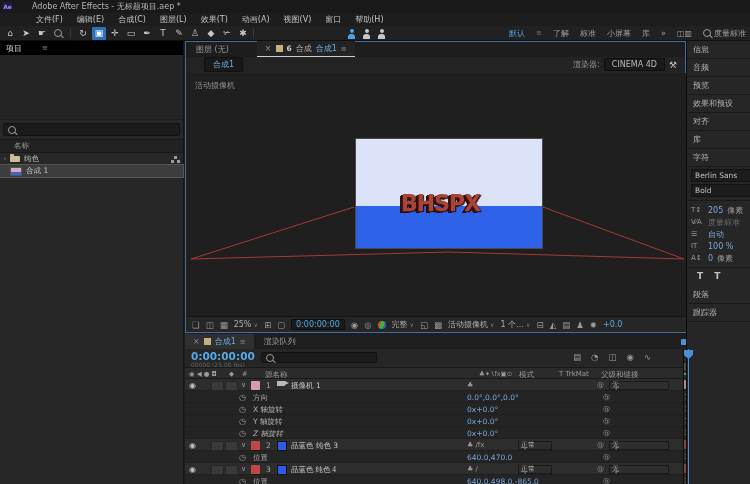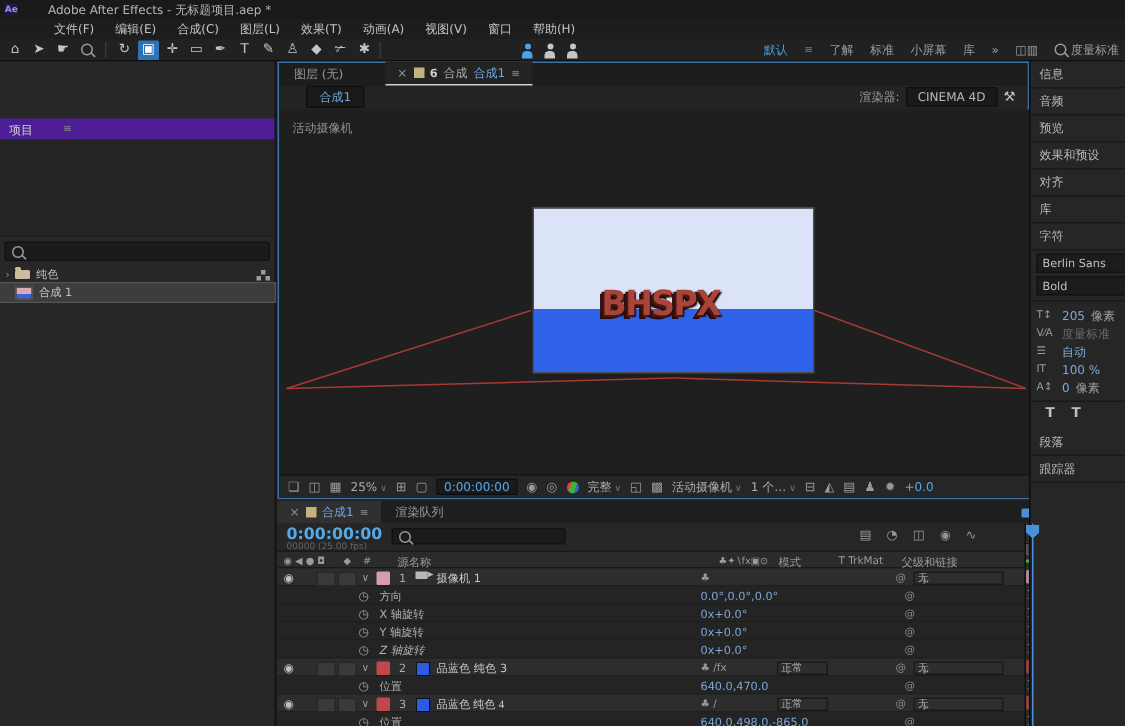--- a/index.html
+++ b/index.html
@@ -21,21 +21,21 @@
   .person{width:9px;height:11px;position:relative;display:inline-block;}
   .person::before{content:"";position:absolute;left:2.5px;top:1px;width:4px;height:4px;border-radius:50%;background:#c6c6c6;}
   .person::after{content:"";position:absolute;left:1px;top:6px;width:7px;height:5px;border-radius:3px 3px 0 0;background:#c6c6c6;}
   .person.blue::before,.person.blue::after{background:#4aa3e8;}
   #workspaces{margin-left:auto;display:flex;align-items:center;gap:11px;font-size:8px;color:#9b9b9b;padding-right:4px;}
   .ws.active{color:#4a9fe0;}
   .ws-menu{color:#777;font-size:7px;}
   #help-search{display:flex;align-items:center;gap:3px;white-space:nowrap;}
   
   #project-panel{left:0;top:41px;width:184px;height:443px;background:#272727;border-right:1px solid #141414;box-sizing:border-box;}
-  .ppanel-tab{height:14px;display:flex;align-items:center;gap:20px;padding-left:6px;font-size:8px;color:#cfcfcf;background:#4c1d95;margin-top:38px;}
+  .ppanel-tab{height:14px;display:flex;align-items:center;gap:20px;padding-left:6px;font-size:8px;color:#cfcfcf;background:#000000;}
   .panel-menu{color:#8a8a8a;font-size:7px;}
   #proj-preview{height:64px;background:#242424;border-bottom:1px solid #1c1c1c;}
   #proj-search{margin:3px 3px;height:11px;background:#1b1b1b;border:1px solid #121212;border-radius:2px;display:flex;align-items:center;padding-left:4px;gap:3px;}
   #proj-name-header{height:12px;background:#222222;border-top:1px solid #181818;border-bottom:1px solid #181818;display:flex;align-items:center;padding-left:14px;font-size:7.5px;color:#9a9a9a;}
   .proj-row{height:12px;display:flex;align-items:center;font-size:7.5px;color:#c0c0c0;position:relative;}
   .proj-row.selected{background:#3d3d3d;outline:1px solid #555;}
   .expander{width:10px;text-align:center;color:#8a8a8a;font-size:7px;}
   .folder-ic{width:10px;height:6px;background:#c9bd9e;border-radius:1px;position:relative;margin-right:4px;}
   .folder-ic::before{content:"";position:absolute;top:-2px;left:0;width:4px;height:2px;background:#c9bd9e;border-radius:1px 1px 0 0;}
   .compthumb-ic{width:10px;height:7px;margin-right:4px;border:1px solid #555;background:linear-gradient(180deg,#d8aab8 55%,#3a63d8 55%);}
@@ -186,20 +186,23 @@
 
   <div id="project-panel" class="abs">
     <div class="ppanel-tab">
       <span>项目</span>
       <span class="panel-menu">≡</span>
     </div>
     <div id="proj-preview"></div>
     <div id="proj-search">
       <span class="mag"></span>
     </div>
+    <div id="proj-name-header">
+      <span>名称</span>
+    </div>
     <div id="proj-items">
         <div class="proj-row">
           <span class="expander">›</span>
           <span class="folder-ic"></span>
           <span>纯色</span>
           <span class="net-icon"></span>
         </div>
         <div class="proj-row selected">
           <span class="expander"></span>
           <span class="compthumb-ic"></span>

